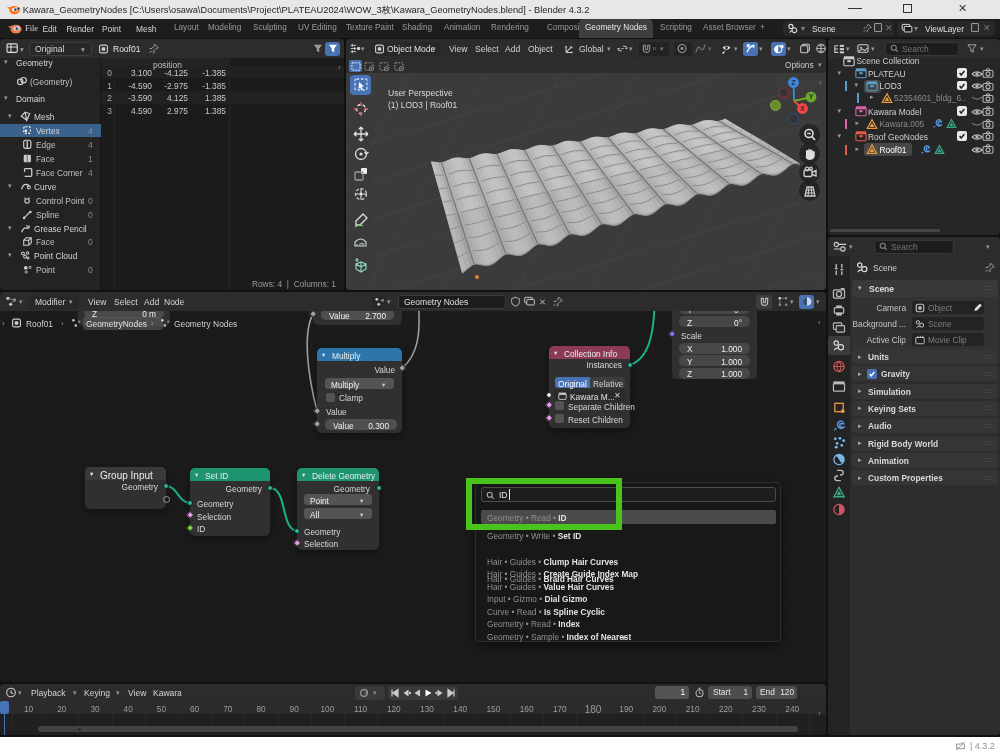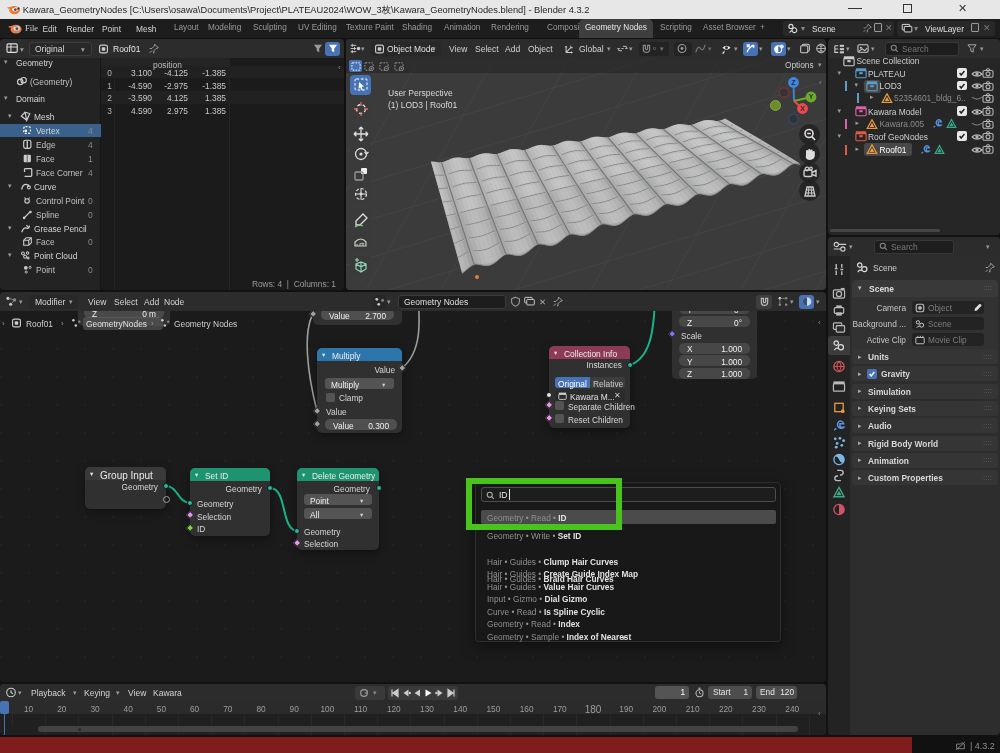--- a/index.html
+++ b/index.html
@@ -1465,19 +1465,19 @@
     <div class="abs" style="left:742.4000000000001px;top:30px;width:1px;height:21px;background:#282828;"></div>
     <div class="abs" style="left:775.6000000000001px;top:30px;width:1px;height:21px;background:#282828;"></div>
     <div class="abs" style="left:808.8000000000001px;top:30px;width:1px;height:21px;background:#282828;"></div>
     <div class="abs" style="left:0;top:17px;width:9px;height:13px;background:#4772b3;border-radius:2px;"></div>
     <div class="abs" style="left:3.5px;top:30px;width:1.6px;height:21px;background:#4772b3;"></div>
     <div class="abs" style="left:38px;top:42px;width:760px;height:6px;background:#434343;border-radius:3px;"></div>
     <div class="abs" style="left:78px;top:44px;width:3px;height:3px;background:#2a2a2a;border-radius:2px;"></div>
     <div class="txt" style="left:818px;top:25px;font-size:8px;color:#888;">‹</div>
   </div>
 
-<div class="abs" style="left:0;top:737px;width:912px;height:16px;background:#7f1d1d;">
+<div class="abs" style="left:0;top:737px;width:1000px;height:16px;background:#ffffff;">
  <svg class="abs" style="left:955px;top:3.5px" width="11" height="10" viewBox="0 0 14 13">
       <path d="M2,4 L7,4 L9,2 L11,4 L12,4 L12,10 L2,10 Z" fill="none" stroke="#8a8a8a" stroke-width="1.2"></path>
       <line x1="1.5" y1="11.5" x2="12.5" y2="1.5" stroke="#8a8a8a" stroke-width="1.3"></line>
     </svg>
  <div class="txt" style="left:970px;top:4px;font-size:9px;color:#909090;">| 4.3.2</div>
 </div>
 
 </body></html>

